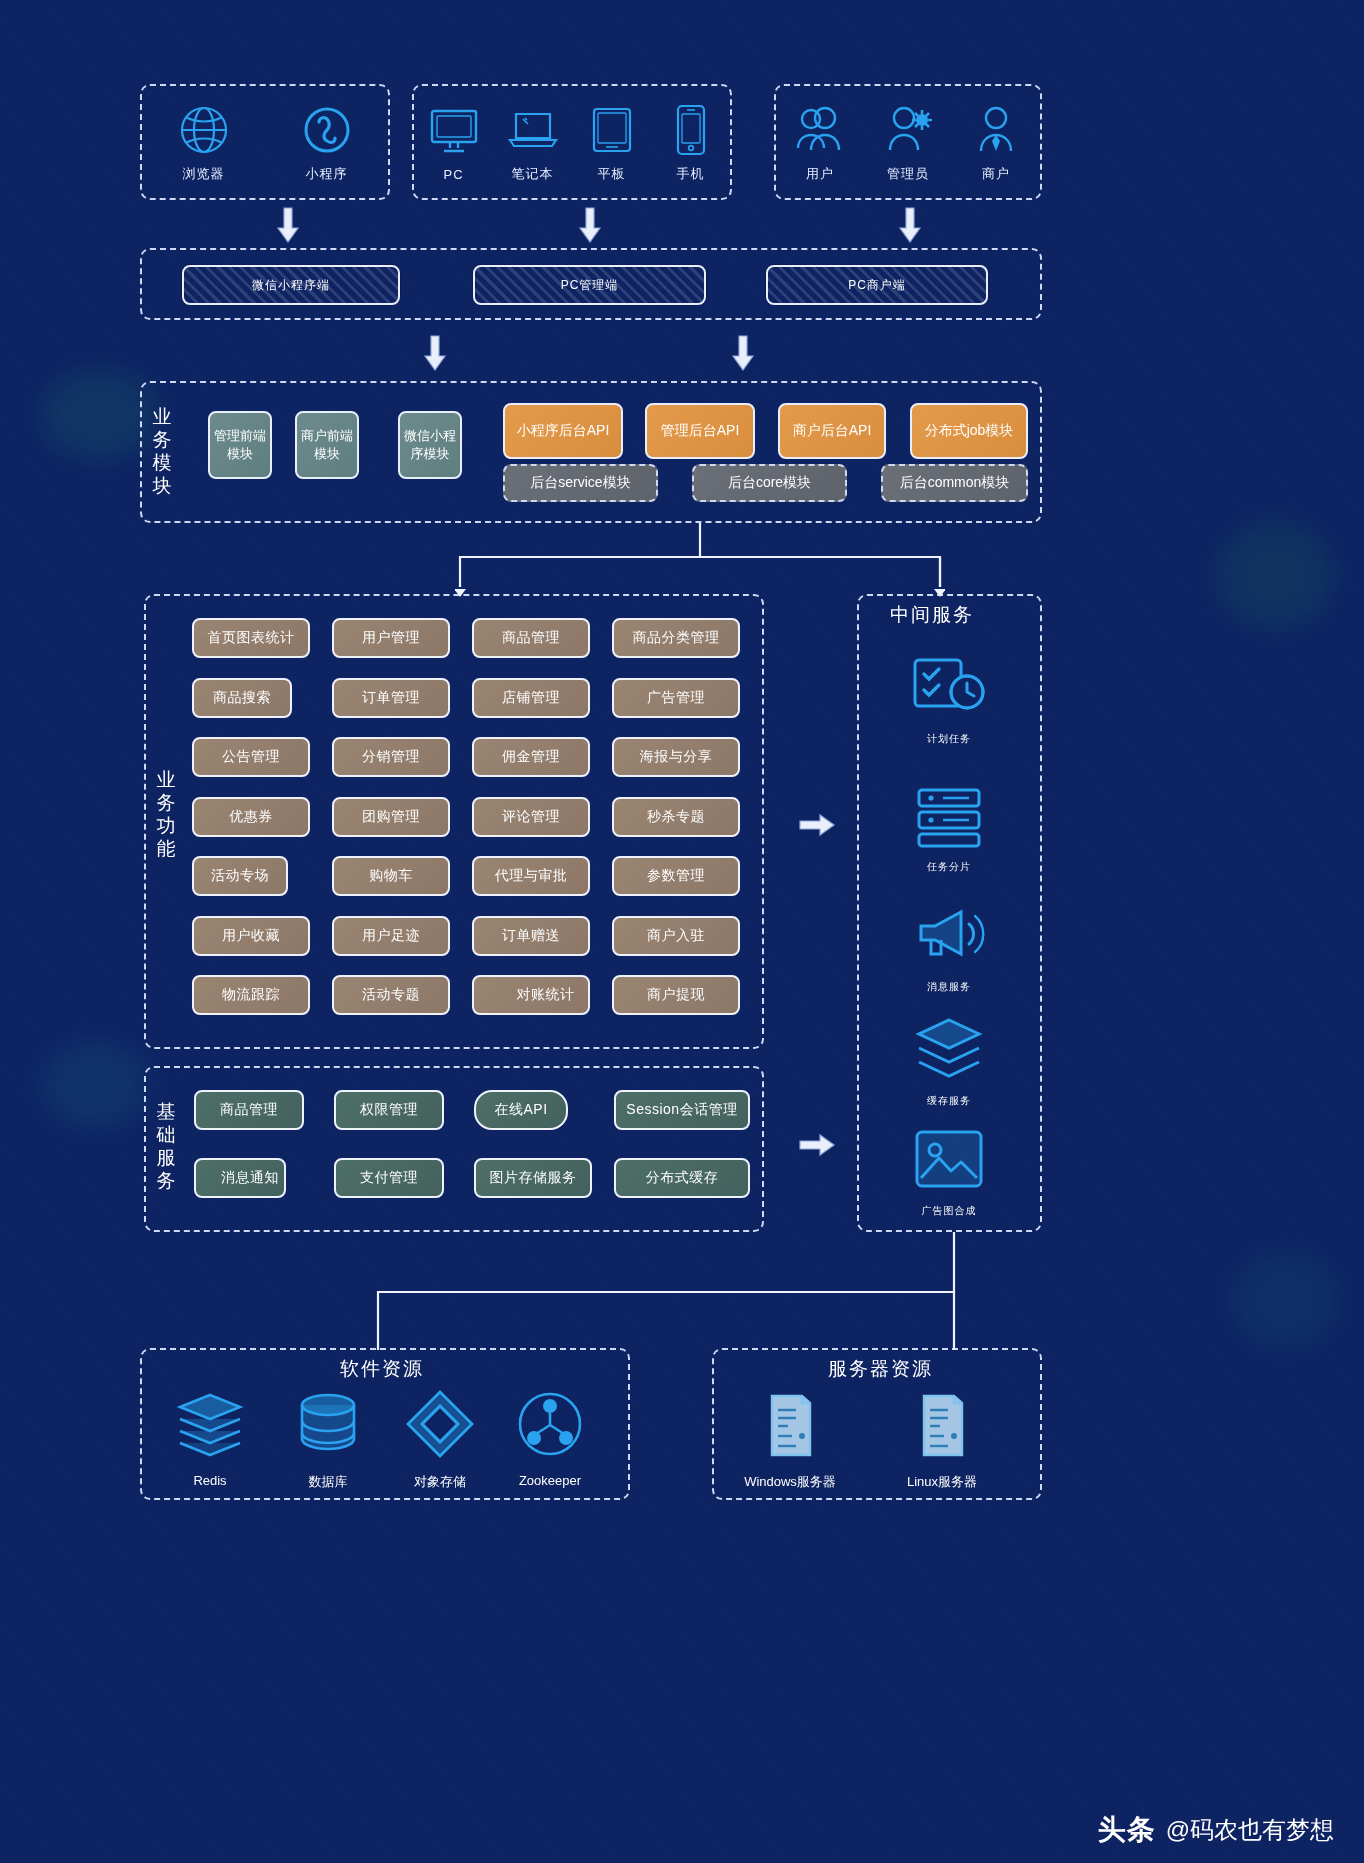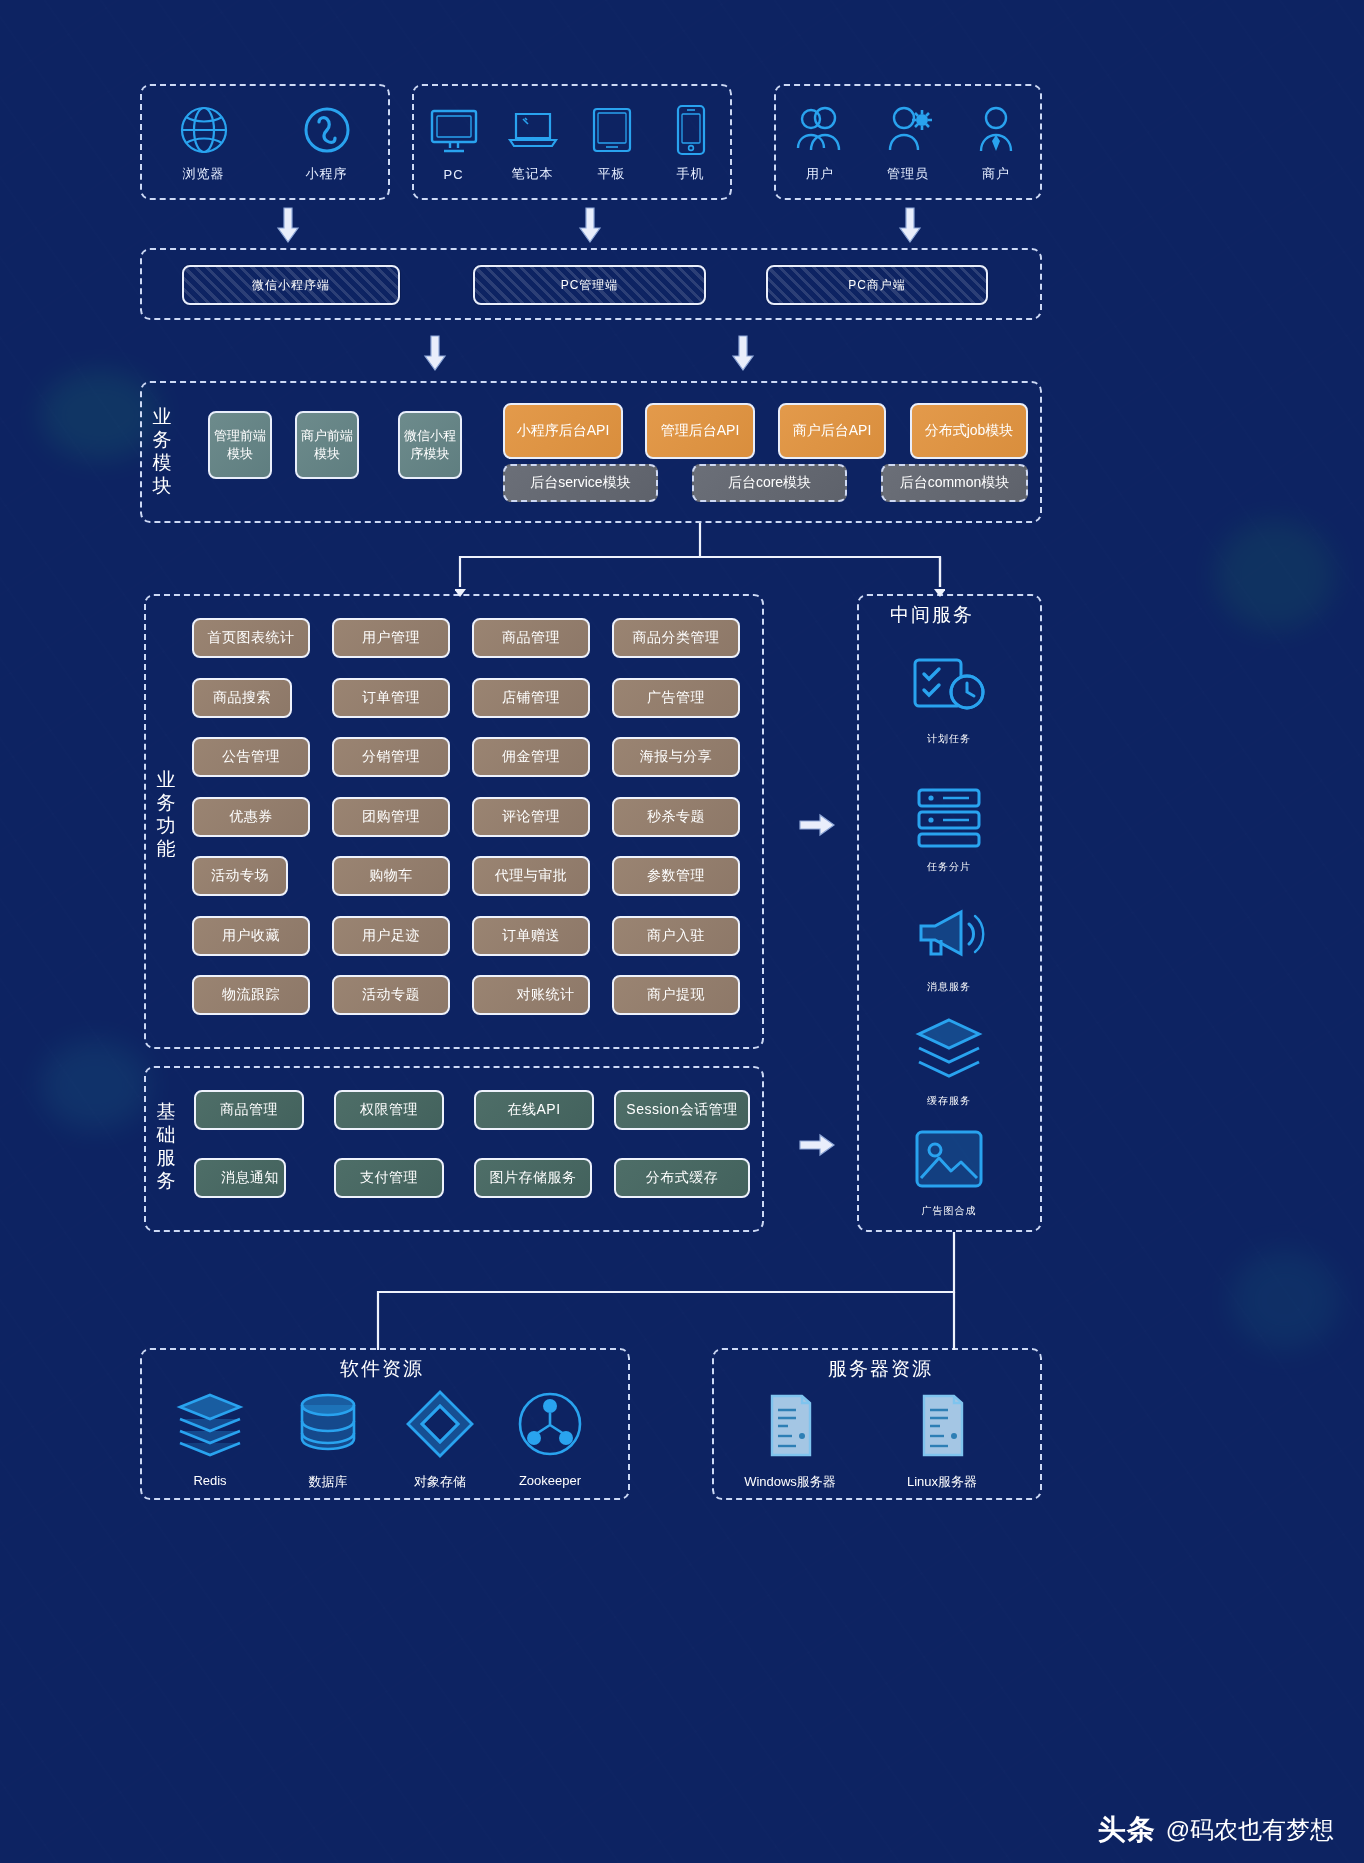--- a/index.html
+++ b/index.html
@@ -409,21 +409,21 @@
 
   <div class="dash" style="left:144px;top:1066px;width:620px;height:166px;"></div>
   <div class="vlabel" style="left:156px;top:1100px;">基础服务</div>
   <div id="bs-grid" style="position:absolute;left:190px;top:1090px;width:552px;">
       <div class="box-dkteal hatch" style="left: 4px; top: 0px; width: 110px;">
         <span>商品管理</span>
       </div>
       <div class="box-dkteal hatch" style="left: 144px; top: 0px; width: 110px;">
         <span>权限管理</span>
       </div>
-      <div class="box-dkteal hatch" style="left: 284px; top: 0px; width: 120px;">
+      <div class="box-dkteal hatch" style="left: 284px; top: 0px; width: 94px; border-radius: 18px;">
         <span>在线API</span>
       </div>
       <div class="box-dkteal hatch" style="left: 424px; top: 0px; width: 136px;">
         <span>Session会话管理</span>
       </div>
       <div class="box-dkteal hatch" style="left: 4px; top: 68px; width: 92px; padding-left: 20px;">
         <span>消息通知</span>
       </div>
       <div class="box-dkteal hatch" style="left: 144px; top: 68px; width: 110px;">
         <span>支付管理</span>

